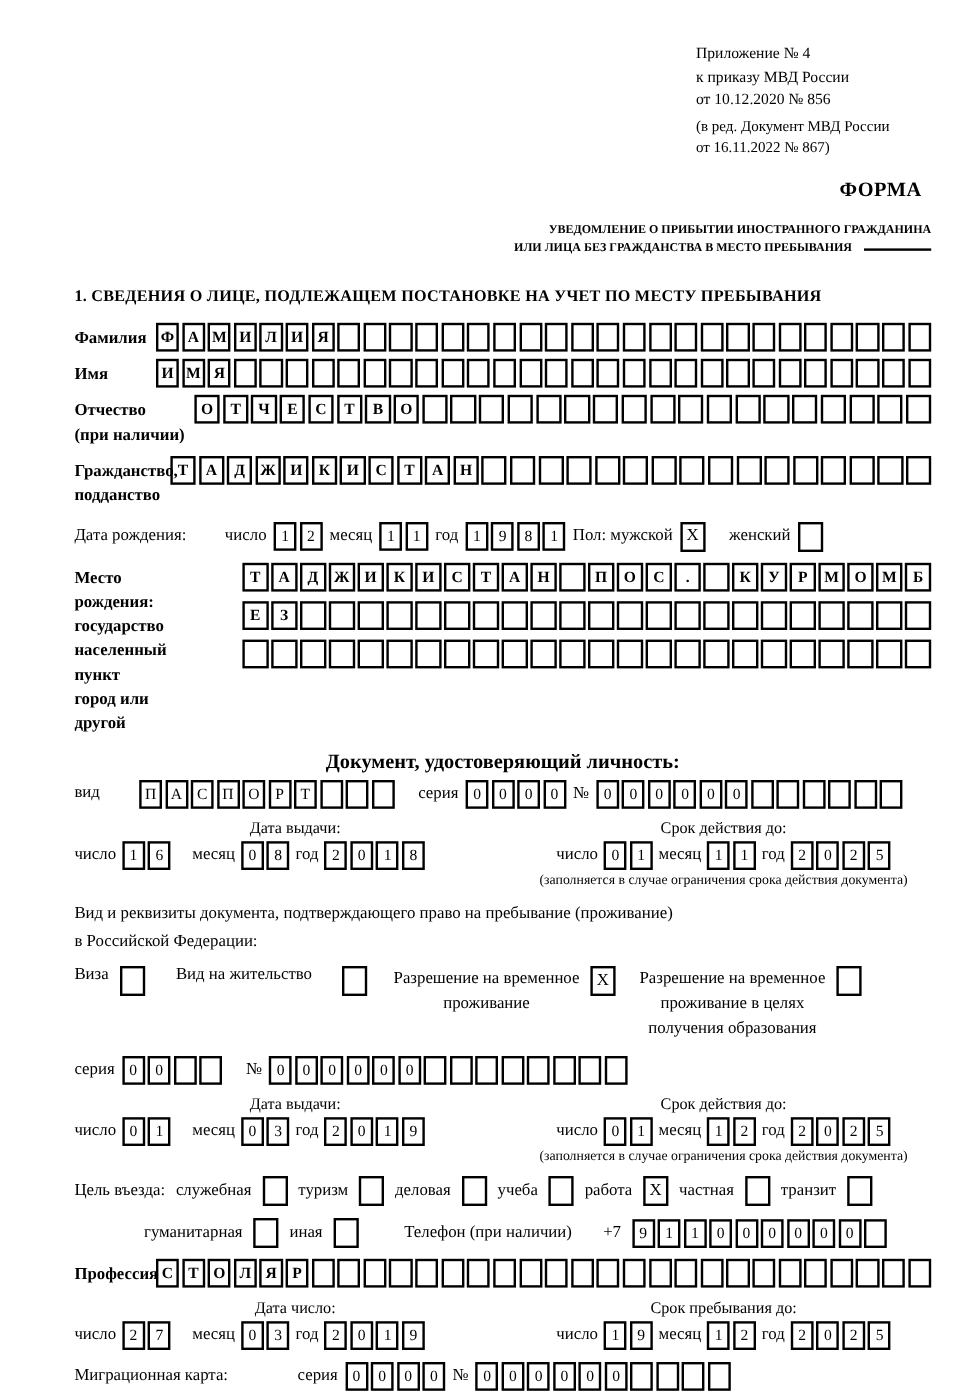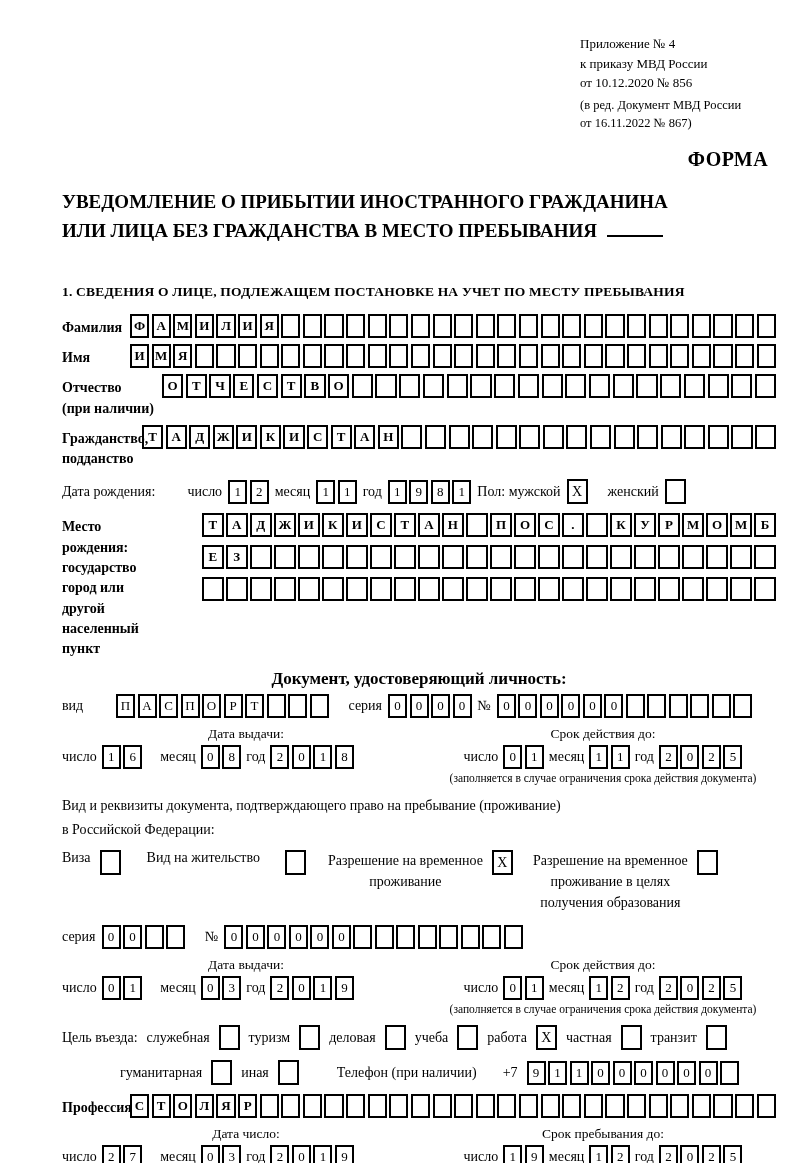--- a/index.html
+++ b/index.html
@@ -4,24 +4,24 @@
 <style>
   html,body{margin:0;padding:0;background:#fff;}
   body{
     width:800px;height:1163px;box-sizing:border-box;
     padding:34px 24px 16px 62px;
     font-family:"Liberation Serif","DejaVu Serif",serif;
     font-size:14px;color:#000;
   }
   .annex{margin-left:auto;width:196px;font-size:13px;line-height:1.5;}
   .annex-sub{font-size:12.5px;line-height:1.45;margin-top:3px;}
-  .forma{text-align:right;font-weight:bold;font-size:20px;margin:16px 8px 0 0;letter-spacing:.4px;}
-  .title{text-align:left;font-weight:bold;font-size:19px;line-height:1.55;margin-top:16px;}
+  .forma{text-align:right;font-weight:bold;font-size:17px;margin:16px 8px 0 0;letter-spacing:.4px;}
+  .title{text-align:right;font-weight:bold;font-size:10px;line-height:1.55;margin-top:16px;}
   .blank-line{display:inline-block;width:56px;border-bottom:2px solid #000;margin-left:10px;}
-  .sec{font-weight:bold;font-size:13.5px;margin-top:38px;letter-spacing:.2px;}
+  .sec{font-weight:bold;font-size:13.5px;margin-top:24px;letter-spacing:.2px;}
   .frow{display:flex;align-items:flex-start;margin-top:6px;font-weight:bold;}
   .flabel{flex-shrink:0;padding-top:4px;line-height:1.45;}
   .w68{width:68px;} .w80{width:80px;} .w100{width:100px;} .w48{width:48px;}
   .cells{display:flex;gap:2.5px;flex:1;min-width:0;}
   .cells .cell{flex:1 1 0;min-width:0;}
   .cellgroup{display:inline-flex;gap:2.5px;flex-shrink:0;}
   .cellgroup .cell{width:19px;}
   .cell{box-sizing:border-box;height:24px;border:2px solid #000;display:flex;align-items:center;justify-content:center;font-size:13px;overflow:hidden;}
   .chk{box-sizing:border-box;width:21px;height:25px;border:2px solid #000;display:inline-flex;align-items:center;justify-content:center;font-size:14px;flex-shrink:0;}
   .stack{display:flex;flex-direction:column;gap:8px;flex:1;min-width:0;}
@@ -229,22 +229,22 @@
   <span class="chk">X</span>
   <span class="spacer8"></span>
   <span>женский</span>
   <span class="chk"></span>
 </div>
 
 <div class="frow" style="margin-top:9px;gap:40px;">
   <div class="flabel w100">
     <div>Место рождения:</div>
     <div>государство</div>
+    <div>населенный пункт</div>
     <div>город или другой</div>
-    <div>населенный пункт</div>
   </div>
   <div class="stack">
     <div class="cells">
         <span class="cell">Т</span>
         <span class="cell">А</span>
         <span class="cell">Д</span>
         <span class="cell">Ж</span>
         <span class="cell">И</span>
         <span class="cell">К</span>
         <span class="cell">И</span>

